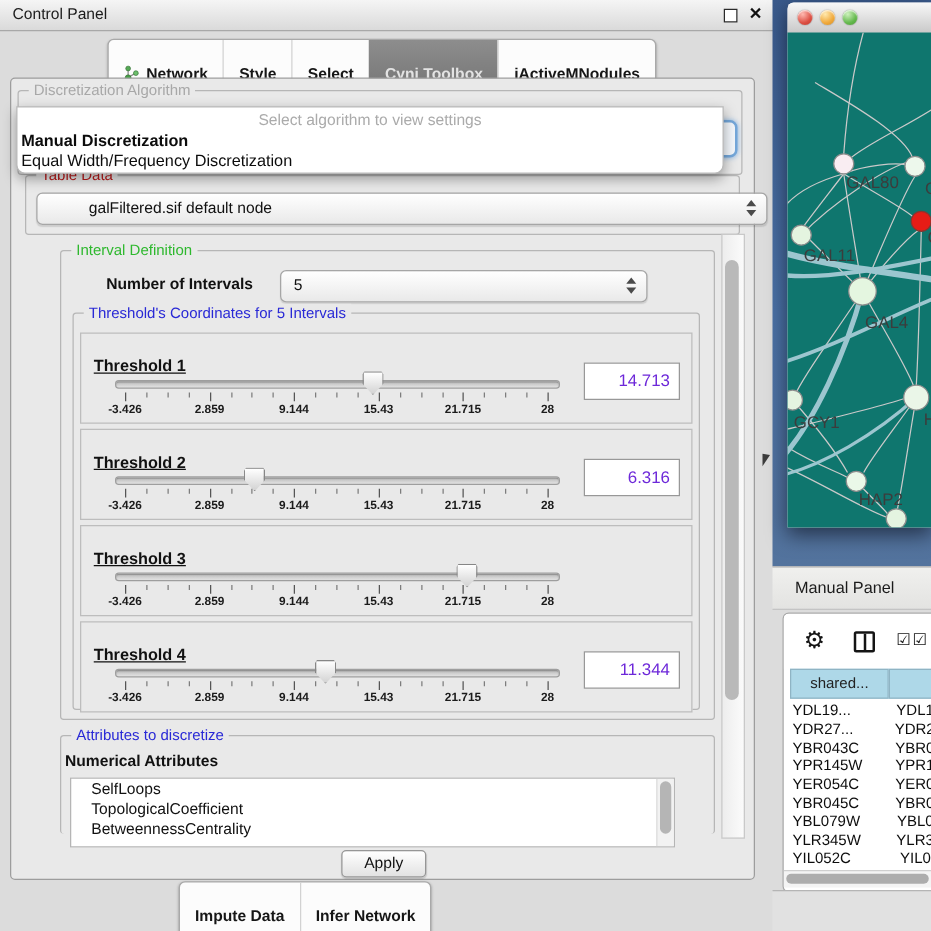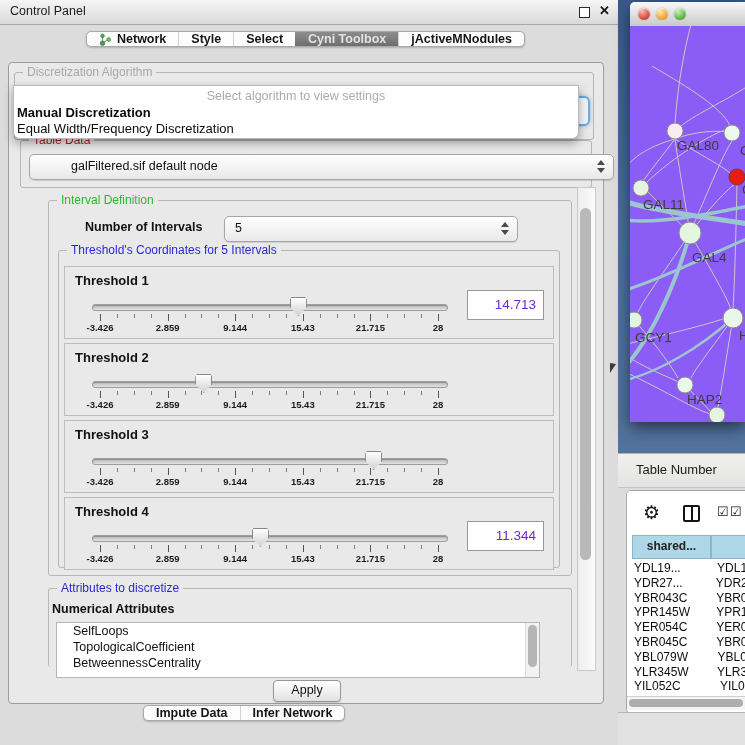--- a/index.html
+++ b/index.html
@@ -9,22 +9,22 @@
 
   
   #titlebar{left:0;top:0;width:620px;height:24px;
     background:linear-gradient(#f5f5f5,#dadada);border-bottom:1px solid #a8a8a8;}
   #titlebar .t{position:absolute;left:10px;top:4px;font-size:12.5px;color:#1c1c1c;}
   #float-ic{position:absolute;right:30px;top:7px;width:9px;height:9px;background:#fff;border:1.5px solid #2a2a2a;}
   #close-ic{position:absolute;right:10px;top:3px;font-size:13px;font-weight:bold;color:#111;}
 
   .tabbar{display:flex;background:#fcfcfc;border:1px solid #a9a9a9;border-radius:5px;
     overflow:hidden;box-shadow:0 1px 2px rgba(0,0,0,.2);}
-  .tab{padding:0 12px;font-size:12.5px;font-weight:700;color:#161616;
-    border-left:1px solid #d2d2d2;display:flex;align-items:center;gap:5px;white-space:nowrap;}
+  .tab{padding:20px 12px;font-size:12.5px;font-weight:700;color:#161616;
+    border-left:1px solid #d2d2d2;display:flex;align-items:flex-start;gap:5px;white-space:nowrap;}
   .tab:first-child{border-left:none;}
   .tab.sel{background:linear-gradient(#8d8d8d,#6e6e6e);color:#e3e3e3;border-left-color:transparent;}
   #top-tabs{left:86px;top:31px;}
   #bottom-tabs{left:143px;top:705px;}
 
   #main-panel{left:8px;top:62px;width:594px;height:640px;background:#e9e9e9;
     border:1px solid #9d9d9d;border-radius:4px;}
 
   .group{position:absolute;border:1px solid #b6b6b6;border-radius:3px;}
   .gtitle{position:absolute;top:-8px;left:8px;background:#e9e9e9;padding:0 4px;font-size:12px;white-space:nowrap;}
@@ -44,21 +44,21 @@
     border-radius:6px;background:#f2f6fb;box-shadow:0 0 4px #8cb6e2;}
   #algo-popup{left:13px;top:85px;width:564px;height:52px;background:#fff;
     border:1px solid #b9b9b9;border-radius:0 0 7px 7px;box-shadow:0 4px 10px rgba(0,0,0,.35);z-index:40;}
   #algo-popup .ph{position:absolute;left:0;right:0;top:3px;text-align:center;color:#ababab;font-size:12.5px;}
   .popup-opt{position:absolute;left:3px;font-size:13px;color:#0c0c0c;white-space:nowrap;}
   .popup-opt.b{font-weight:700;}
 
   
   .tpanel{position:relative;width:488px;height:71px;background:#e9e9e9;
     border:1px solid #bdbdbd;margin-bottom:4px;}
-  .tlabel{position:absolute;left:10px;top:6px;font-size:13px;font-weight:700;color:#111;}
+  .tlabel{position:absolute;left:10px;top:18px;font-size:13px;font-weight:700;color:#111;text-decoration:underline;}
   .track{position:absolute;left:27px;top:37px;width:354px;height:5px;border:1px solid #9e9e9e;
     border-radius:3px;background:linear-gradient(#b9b9b9,#e2e2e2);box-shadow:inset 0 1px 1px rgba(0,0,0,.25);}
   .handle{position:absolute;top:-8px;width:15px;height:17px;
     background:linear-gradient(#ffffff,#d3d3d3);border:1px solid #868686;
     clip-path:polygon(10% 0,90% 0,100% 14%,100% 52%,50% 100%,0 52%,0 14%);}
   .ticks{position:absolute;left:35px;top:47px;width:338px;height:8px;}
   .tick{position:absolute;top:0;width:1px;height:4px;background:#7d7d7d;}
   .tick.major{height:7px;background:#555;}
   .ticklabels{position:absolute;left:35px;top:55px;width:338px;height:11px;}
   .ticklabel{position:absolute;transform:translateX(-50%);font-size:9.5px;font-weight:700;color:#1b1b1b;white-space:nowrap;}
@@ -85,21 +85,21 @@
     background:linear-gradient(180deg,#3a5a8c 0%,#4a71a6 55%,#53739d 100%);}
   #net-window{position:absolute;left:12px;top:2px;width:115px;height:420px;border-radius:5px 0 0 0;
     box-shadow:0 6px 16px rgba(0,0,10,.55);background:#fff;}
   #net-titlebar{position:absolute;left:0;top:0;right:0;height:24px;border-radius:5px 0 0 0;
     background:linear-gradient(#f8f8f8,#c9c9c9);border-bottom:1px solid #8f8f8f;}
   .light{position:absolute;top:6px;width:12px;height:12px;border-radius:50%;
     box-shadow:inset 0 1px 1px rgba(255,255,255,.75),0 0 1px rgba(0,0,0,.55);}
   .light.red{left:8px;background:radial-gradient(circle at 35% 28%,#ffb9b0,#dc4f43 60%,#bd382c);}
   .light.yellow{left:26px;background:radial-gradient(circle at 35% 28%,#ffe9ae,#f0a93b 60%,#cf8a24);}
   .light.green{left:44px;background:radial-gradient(circle at 35% 28%,#cdf1bd,#63b84c 60%,#499b34);}
-  #net-canvas{position:absolute;left:0;top:24px;width:115px;height:396px;background:#8b5cf6;overflow:hidden;}
+  #net-canvas{position:absolute;left:0;top:24px;width:115px;height:396px;background:#0f766e;overflow:hidden;}
 
   #table-panel-bar{left:618px;top:453px;width:127px;height:33px;
     background:linear-gradient(#f0f0ee,#e3e3e1);border-top:1px solid #b2b2b2;border-bottom:1px solid #c4c4c4;}
   #table-panel-bar .t{position:absolute;left:18px;top:8px;font-size:13px;color:#1b1b1b;}
 
   #table-box{left:626px;top:490px;width:119px;height:222px;background:#fff;
     border:1px solid #a9a9a9;border-radius:5px 0 0 5px;overflow:hidden;}
   #tbl-toolbar{position:absolute;left:0;top:0;right:0;height:44px;background:#fff;}
   #gear-ic{position:absolute;left:16px;top:12px;font-size:19px;color:#141414;line-height:19px;}
   #split-ic{position:absolute;left:56px;top:14px;width:13px;height:13px;border:2px solid #141414;border-radius:2px;
@@ -257,20 +257,21 @@
           <div class="tick major" style="left: 100%;"></div>
         </div>
         <div class="ticklabels">
           <div class="ticklabel" style="left: 0%;">-3.426</div>
           <div class="ticklabel" style="left: 20%;">2.859</div>
           <div class="ticklabel" style="left: 40%;">9.144</div>
           <div class="ticklabel" style="left: 60%;">15.43</div>
           <div class="ticklabel" style="left: 80%;">21.715</div>
           <div class="ticklabel" style="left: 100%;">28</div>
         </div>
+        <div class="tvalue">6.316</div>
       </div>
       <div class="tpanel">
         <div class="tlabel">Threshold 3</div>
         <div class="track">
           <div class="handle" style="left: calc(79% - 7.5px);"></div>
         </div>
         <div class="ticks">
           <div class="tick major" style="left: 0%;"></div>
           <div class="tick" style="left: 5%;"></div>
           <div class="tick" style="left: 10%;"></div>
@@ -424,32 +425,32 @@
             <text x="62" y="236" font-size="13.5" fill="#3c3c3c">GAL4</text>
             <text x="5" y="316" font-size="13.5" fill="#3c3c3c">GCY1</text>
             <text x="109" y="314" font-size="13.5" fill="#3c3c3c">H</text>
             <text x="57" y="378" font-size="13.5" fill="#3c3c3c">HAP2</text>
           </svg>
       </div>
     </div>
   </div>
 
   <div id="table-panel-bar" class="abs">
-    <span class="t">Table Number</span>
+    <span class="t">Manual Panel</span>
   </div>
 
   <div id="table-box" class="abs">
     <div id="tbl-toolbar">
       <span id="gear-ic">⚙</span>
       <span id="split-ic"></span>
       <span class="chk" style="left:90px;">☑</span>
       <span class="chk" style="left:103px;">☑</span>
     </div>
     <div id="tbl-header">
-      <div class="hcell" style="left:5px;width:77px;font-weight:bold;">shared...</div>
+      <div class="hcell" style="left:5px;width:77px;">shared...</div>
       <div class="hcell" style="left:84px;width:80px;">na</div>
     </div>
     <div id="tbl-rows">
         <div class="trow">
           <div class="c1">YDL19...</div>
           <div class="c2">YDL1</div>
         </div>
         <div class="trow">
           <div class="c1">YDR27...</div>
           <div class="c2">YDR2</div>

